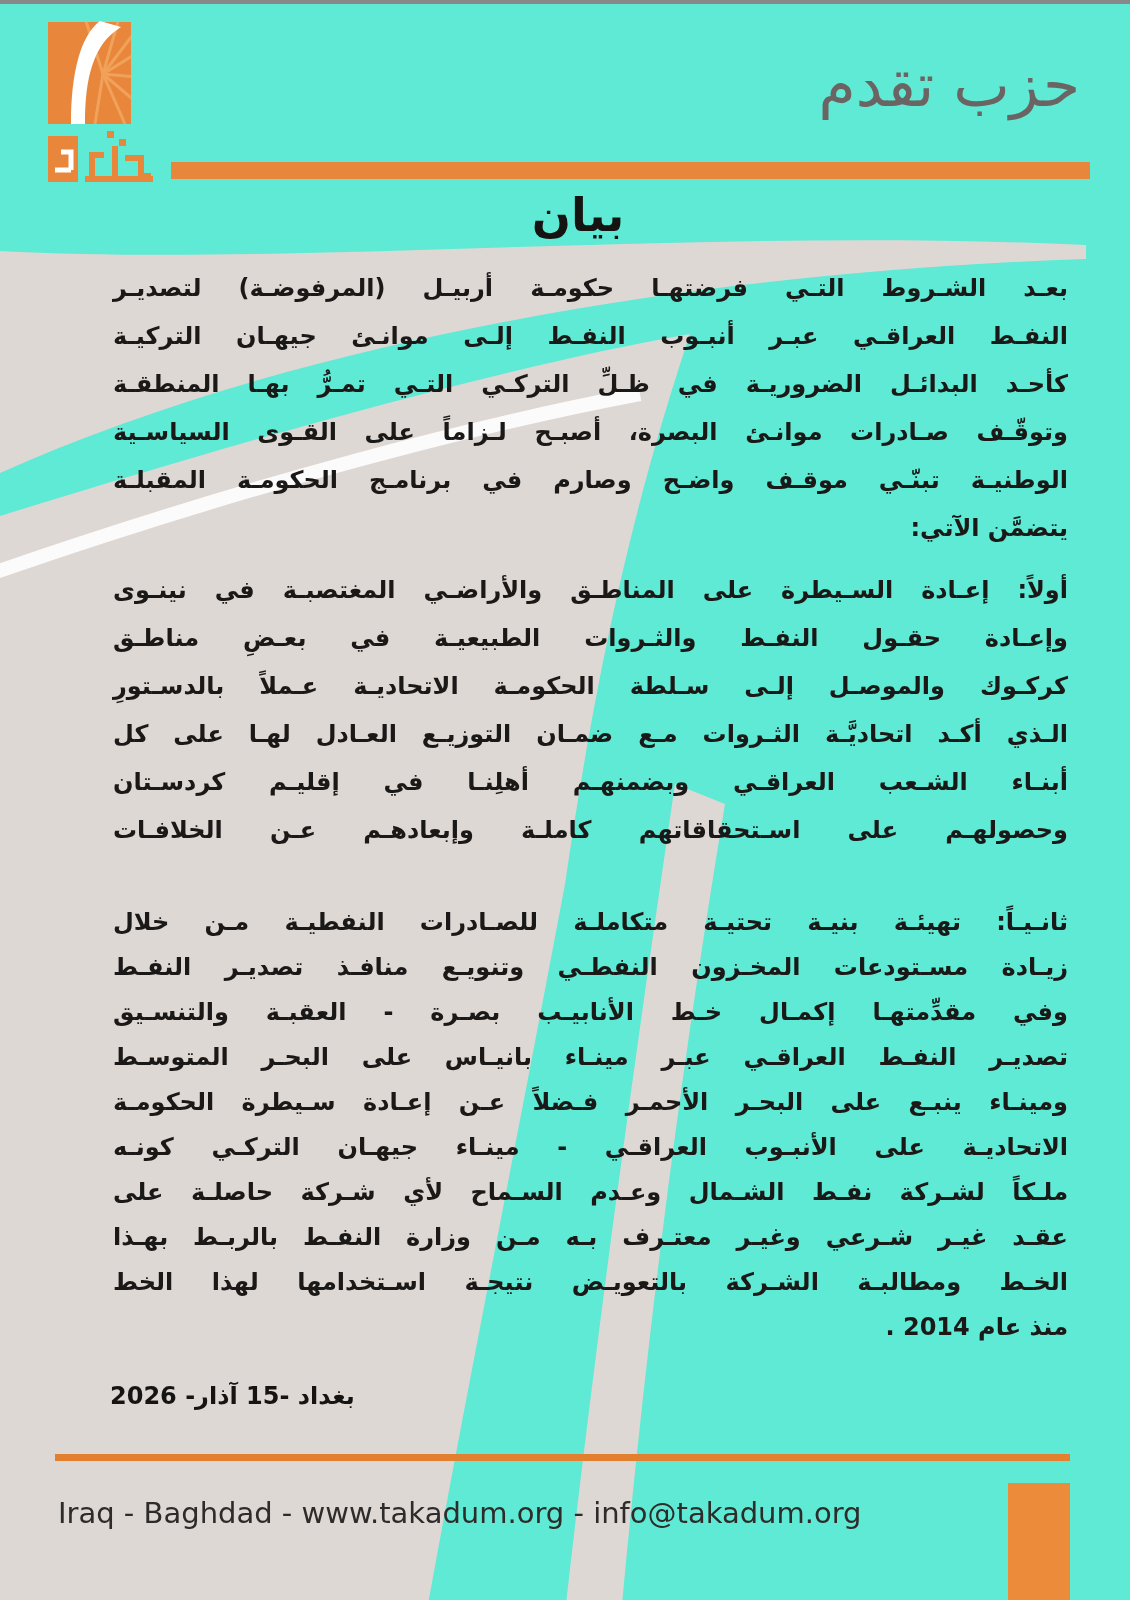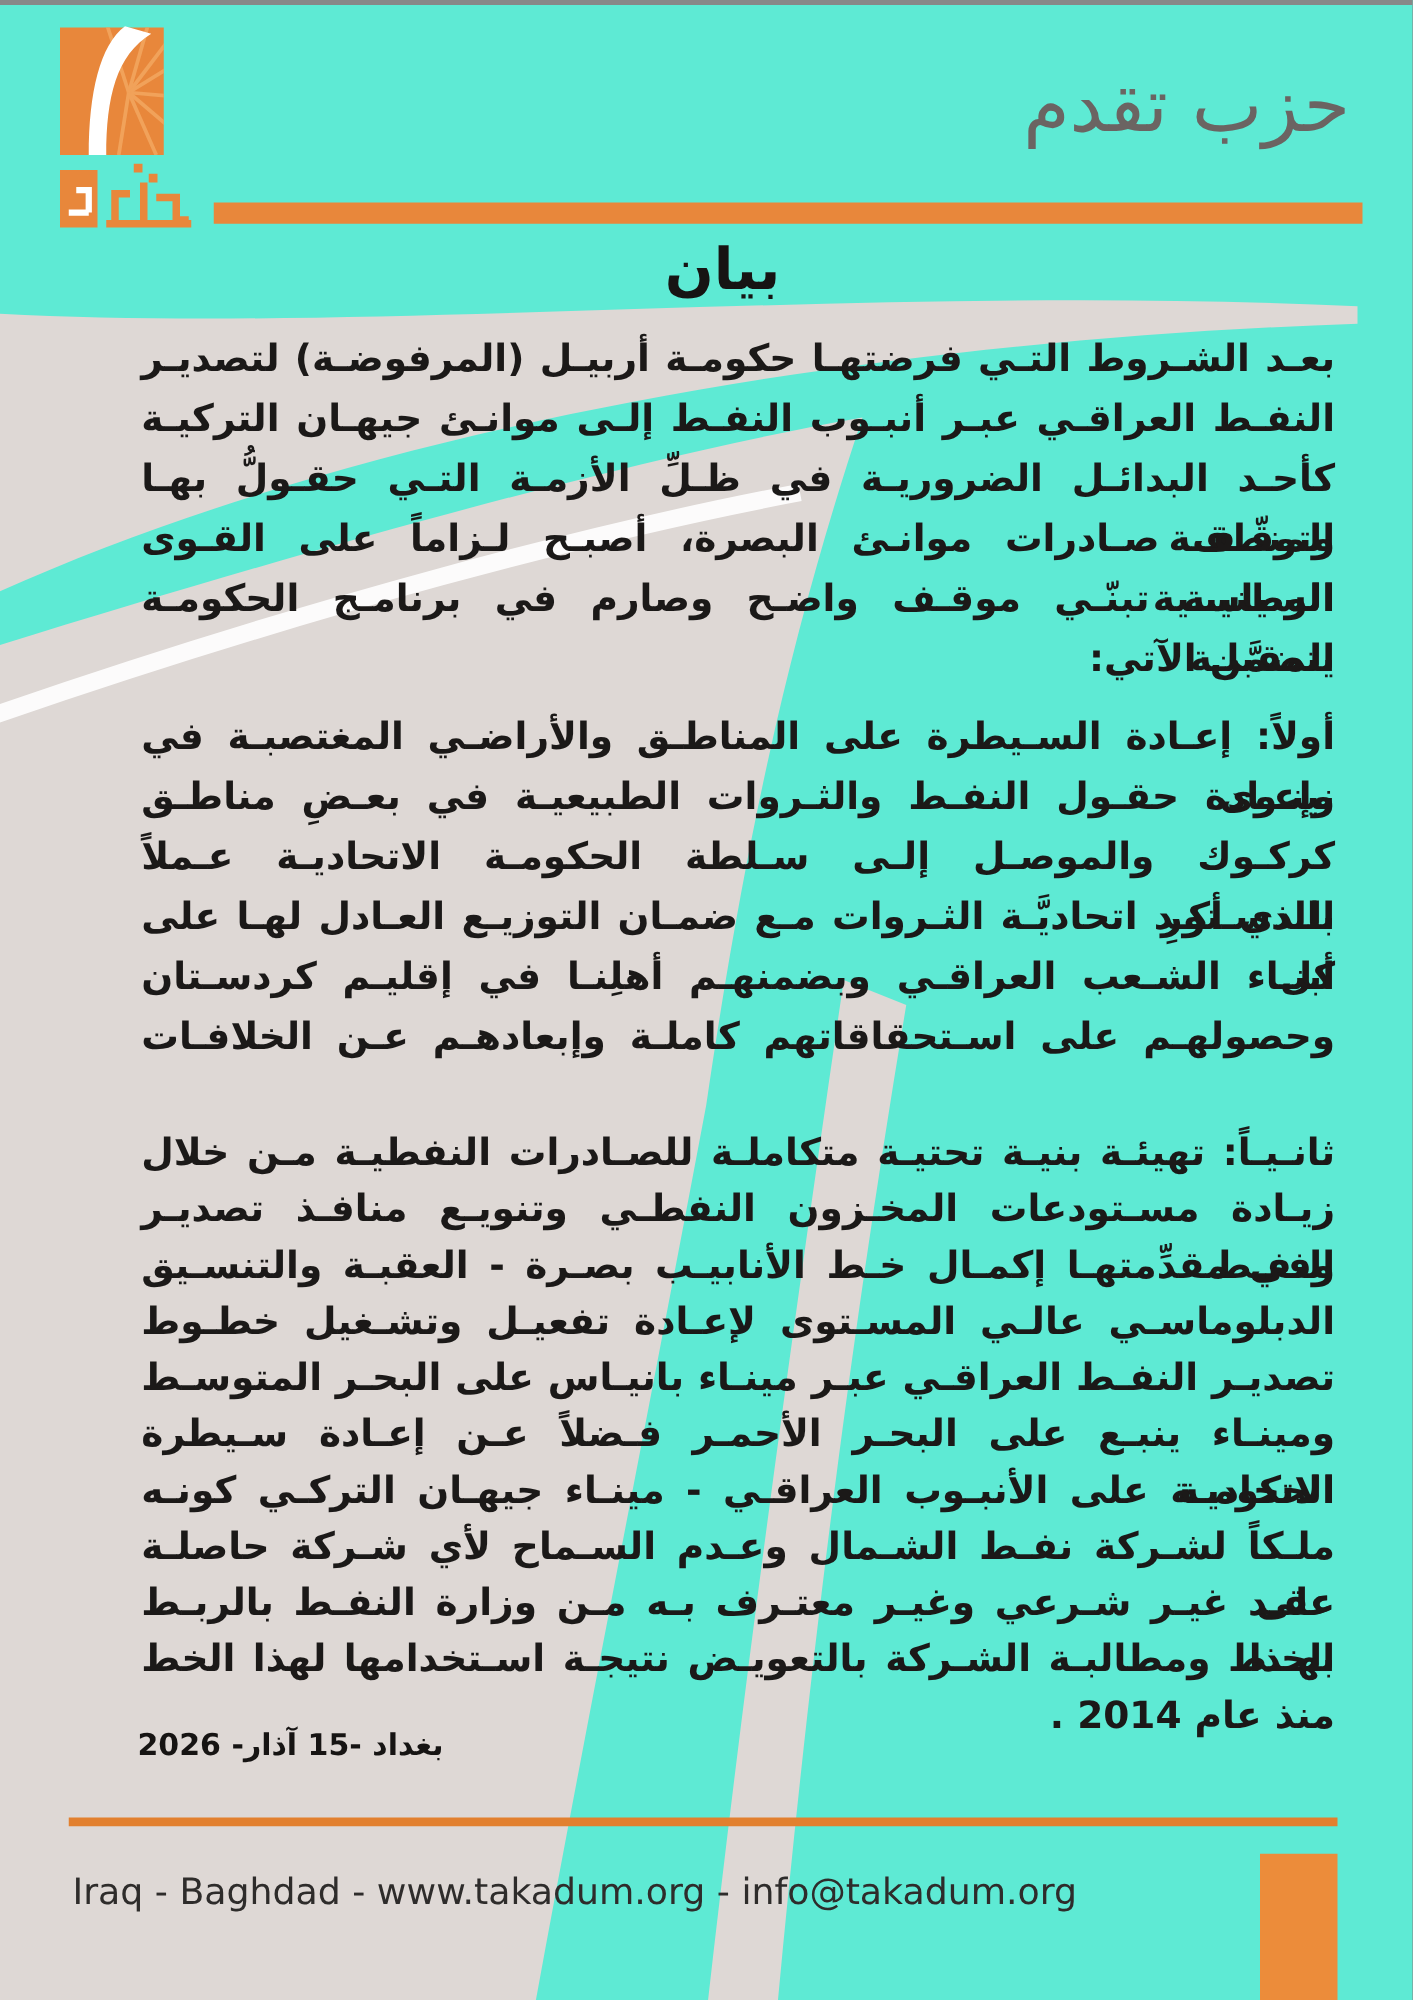--- a/index.html
+++ b/index.html
@@ -22,21 +22,21 @@
 
   
   .doc-title{
     left:13px;top:184px;width:1130px;text-align:center;direction:rtl;
     font-size:46px;font-weight:700;color:#161413;
   }
 
   
   .para{
     right:62px;width:955px;direction:rtl;
-    font-weight:700;color:#1b1918;font-size:30px;
+    font-weight:700;color:#1b1918;font-size:24px;
   }
   .para .line{
     text-align:justify;text-align-last:justify;
     line-height:48px;height:48px;overflow:visible;
   }
   .para .line.last{text-align-last:right;}
   #p1{top:260px;}
   #p2{top:562px;}
   #p3{top:896px;}
   #p3 .line{line-height:45px;height:45px;}
@@ -107,40 +107,39 @@
 
   <div class="layer party-name">حزب تقدم</div>
 
   <div class="layer header-rule"></div>
 
   <div class="layer doc-title">بيان</div>
 
   <div class="layer para" id="p1">
       <div class="line">بعـد الشـروط التـي فرضتهـا حكومـة أربيـل (المرفوضـة) لتصديـر</div>
       <div class="line">النفـط العراقـي عبـر أنبـوب النفـط إلـى موانـئ جيهـان التركيـة</div>
-      <div class="line">كأحـد البدائـل الضروريـة في ظـلِّ الأزمـة التـي حقـولُّ بهـا المنطقـة</div>
+      <div class="line">كأحـد البدائـل الضروريـة في ظـلِّ التركـي التـي تمـرُّ بهـا المنطقـة</div>
       <div class="line">وتوقّـف صـادرات موانـئ البصرة، أصبـح لـزاماً على القـوى السياسـية</div>
       <div class="line">الوطنيـة تبنّـي موقـف واضـح وصارم في برنامـج الحكومـة المقبلـة</div>
       <div class="line last">يتضمَّن الآتي:</div>
     </div>
 
   <div class="layer para" id="p2">
       <div class="line">أولاً: إعـادة السـيطرة على المناطـق والأراضـي المغتصبـة في نينـوى</div>
       <div class="line">وإعـادة حقـول النفـط والثـروات الطبيعيـة في بعـضِ مناطـق</div>
       <div class="line">كركـوك والموصـل إلـى سـلطة الحكومـة الاتحاديـة عـملاً بالدسـتورِ</div>
       <div class="line">الـذي أكـد اتحاديَّـة الثـروات مـع ضمـان التوزيـع العـادل لهـا على كل</div>
       <div class="line">أبنـاء الشـعب العراقـي وبضمنهـم أهلِنـا في إقليـم كردسـتان</div>
       <div class="line">وحصولهـم على اسـتحقاقاتهم كاملـة وإبعادهـم عـن الخلافـات</div>
     </div>
 
   <div class="layer para" id="p3">
       <div class="line">ثانـيـاً: تهيئـة بنيـة تحتيـة متكاملـة للصـادرات النفطيـة مـن خلال</div>
       <div class="line">زيـادة مسـتودعات المخـزون النفطـي وتنويـع منافـذ تصديـر النفـط</div>
       <div class="line">وفي مقدِّمتهـا إكمـال خـط الأنابيـب بصـرة - العقبـة والتنسـيق</div>
-      <div class="line">الدبلوماسـي عالـي المسـتوى لإعـادة تفعيـل وتشـغيل خطـوط</div>
       <div class="line">تصديـر النفـط العراقـي عبـر مينـاء بانيـاس على البحـر المتوسـط</div>
       <div class="line">ومينـاء ينبـع على البحـر الأحمـر فـضلاً عـن إعـادة سـيطرة الحكومـة</div>
       <div class="line">الاتحاديـة على الأنبـوب العراقـي - مينـاء جيهـان التركـي كونـه</div>
       <div class="line">ملـكاً لشـركة نفـط الشـمال وعـدم السـماح لأي شـركة حاصلـة على</div>
       <div class="line">عقـد غيـر شـرعي وغيـر معتـرف بـه مـن وزارة النفـط بالربـط بهـذا</div>
       <div class="line">الخـط ومطالبـة الشـركة بالتعويـض نتيجـة اسـتخدامها لهذا الخط</div>
       <div class="line last">منذ عام 2014 .</div>
     </div>
 
   <div class="layer date-line">بغداد -15 آذار- 2026</div>

